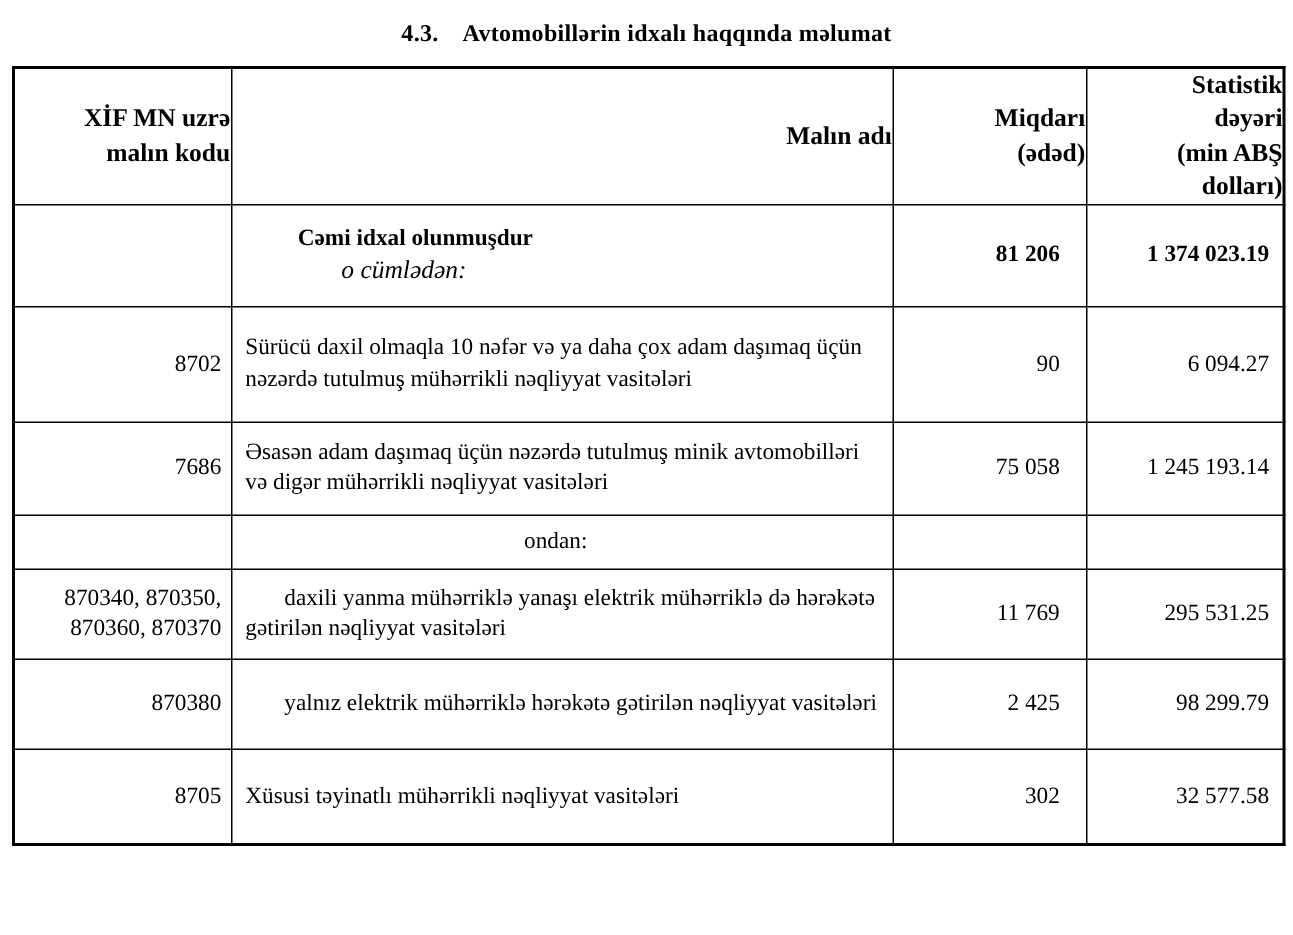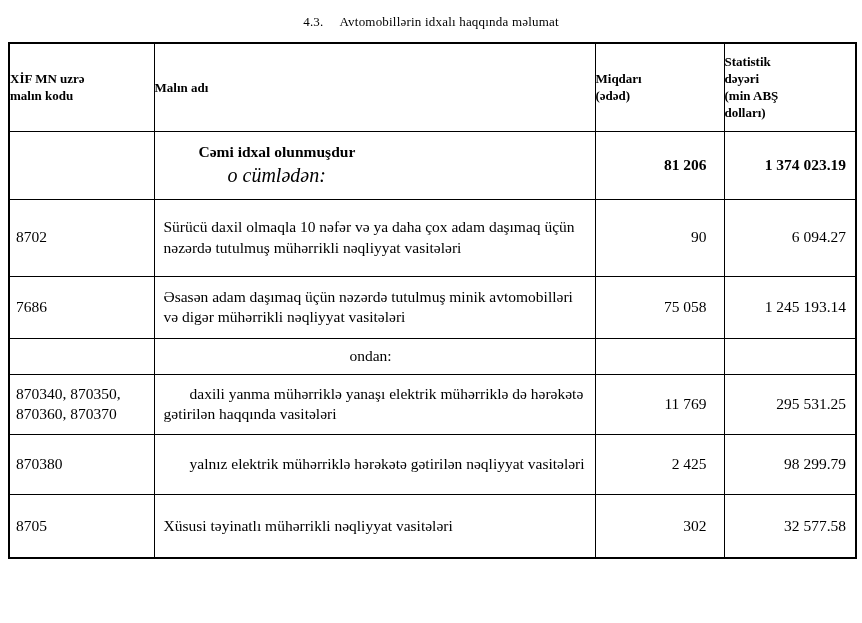--- a/index.html
+++ b/index.html
@@ -14,22 +14,22 @@
   }
   .page {
     position: relative;
     width: 862px;
     height: 623px;
     overflow: hidden;
   }
   .doc-title {
     margin-top: 14px;
     text-align: center;
-    font-weight: normal;
-    font-size: 13px;
+    font-weight: bold;
+    font-size: 16px;
     letter-spacing: 0.2px;
   }
   .doc-title .num {
     margin-right: 16px;
   }
   table.import-table {
     border-collapse: collapse;
     table-layout: fixed;
     margin-left: 8px;
     margin-top: 12px;
@@ -44,36 +44,36 @@
   .import-table th,
   .import-table td {
     border: 1px solid #000000;
     padding: 0;
     vertical-align: middle;
     font-size: 15.5px;
     line-height: 1.32;
   }
   .import-table th {
     font-weight: bold;
-    text-align: left;
+    text-align: right;
     white-space: pre-line;
-    font-size: 13px;
+    font-size: 17px;
   }
   tr.head-row       { height: 88px; }
   tr.row-summary    { height: 68px; }
   tr.row-8702       { height: 77px; }
   tr.row-8703       { height: 62px; }
   tr.row-ondan      { height: 36px; }
   tr.row-870340     { height: 60px; }
   tr.row-870380     { height: 60px; }
   tr.row-8704       { height: 55px; }
   tr.row-8705       { height: 64px; }
 
   td.cell-code {
-    text-align: left;
+    text-align: right;
     padding: 0 6px;
   }
   td.cell-name {
     text-align: left;
     padding: 4px 8px 4px 9px;
   }
   td.cell-qty {
     text-align: right;
     padding-right: 17px;
   }
@@ -84,21 +84,21 @@
   
   tr.row-summary td.cell-name { padding-left: 44px; }
   tr.row-summary .name-main {
     font-weight: bold;
     display: block;
   }
   tr.row-summary .name-sub {
     font-style: italic;
     display: block;
     padding-left: 29px;
-    font-size: 20px;
+    font-size: 17px;
   }
   tr.row-summary td.cell-qty,
   tr.row-summary td.cell-value {
     font-weight: bold;
   }
   
   tr.row-ondan td.cell-name {
     text-align: center;
     padding-left: 0;
   }
@@ -159,21 +159,21 @@
         <td class="cell-value">1 245 193.14</td>
       </tr>
       <tr class="row-ondan">
         <td class="cell-code"></td>
         <td class="cell-name">ondan:</td>
         <td class="cell-qty"></td>
         <td class="cell-value"></td>
       </tr>
       <tr class="row-870340">
         <td class="cell-code">870340, 870350, 870360, 870370</td>
-        <td class="cell-name indented">daxili yanma mühərriklə yanaşı elektrik mühərriklə də hərəkətə gətirilən haqqında vasitələri</td>
+        <td class="cell-name indented">daxili yanma mühərriklə yanaşı elektrik mühərriklə də hərəkətə gətirilən nəqliyyat vasitələri</td>
         <td class="cell-qty">11 769</td>
         <td class="cell-value">295 531.25</td>
       </tr>
       <tr class="row-870380">
         <td class="cell-code">870380</td>
         <td class="cell-name indented">yalnız elektrik mühərriklə hərəkətə gətirilən nəqliyyat vasitələri</td>
         <td class="cell-qty">2 425</td>
         <td class="cell-value">98 299.79</td>
       </tr>
       <tr class="row-8705">

